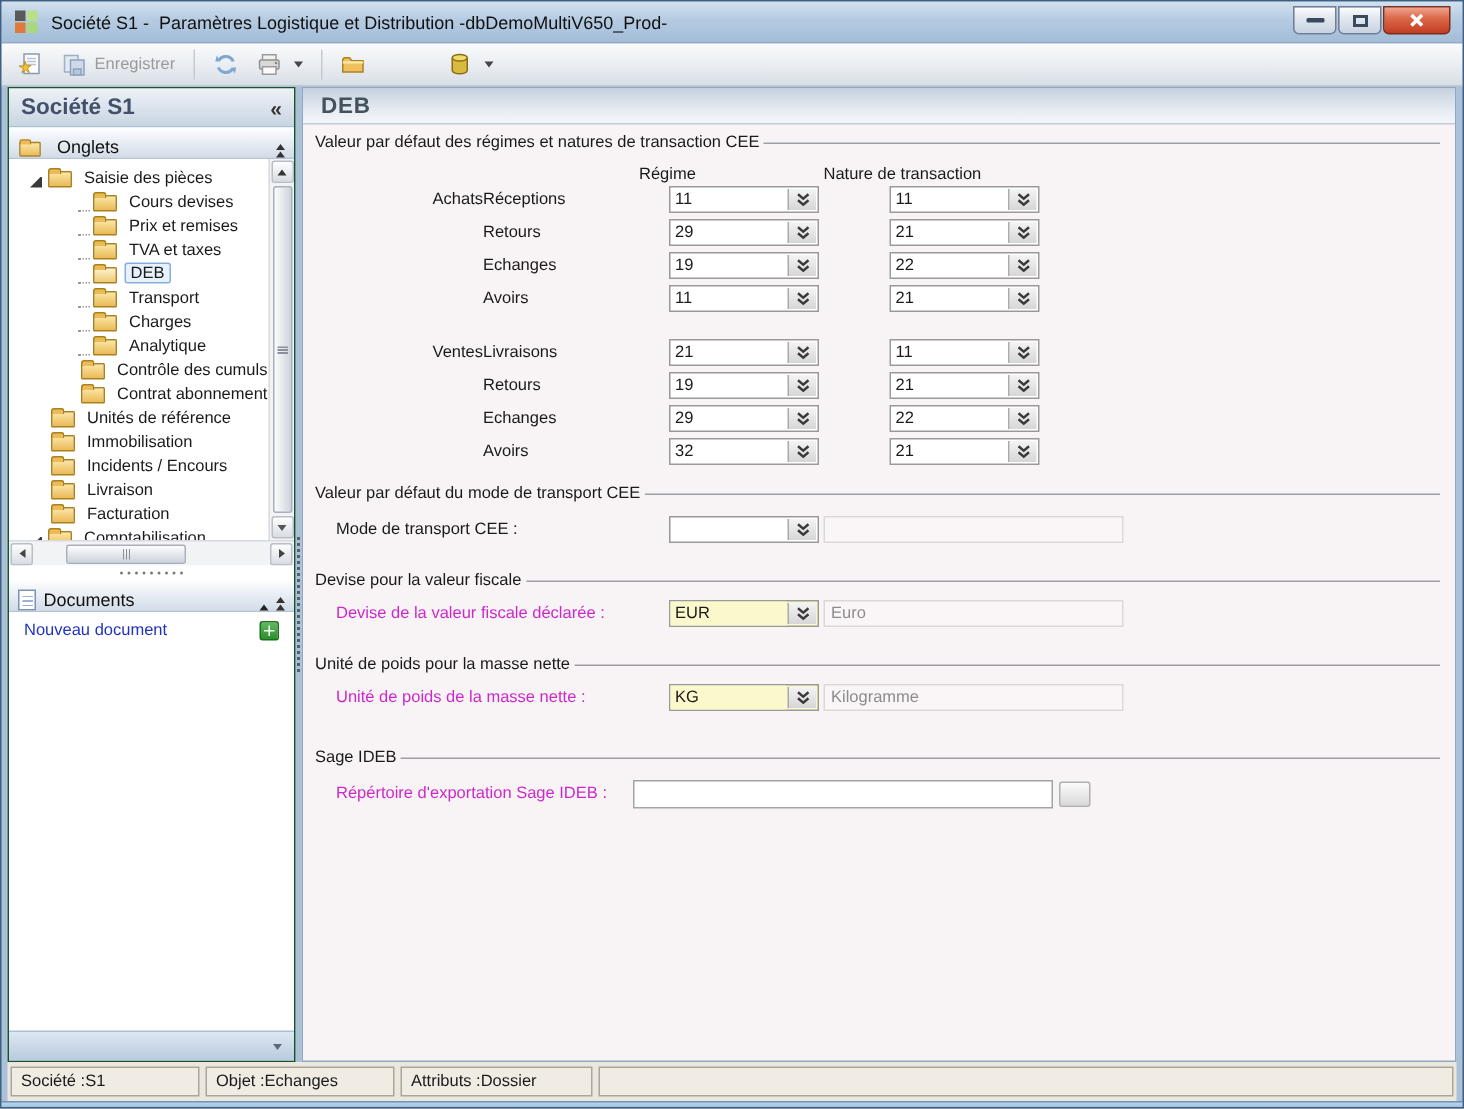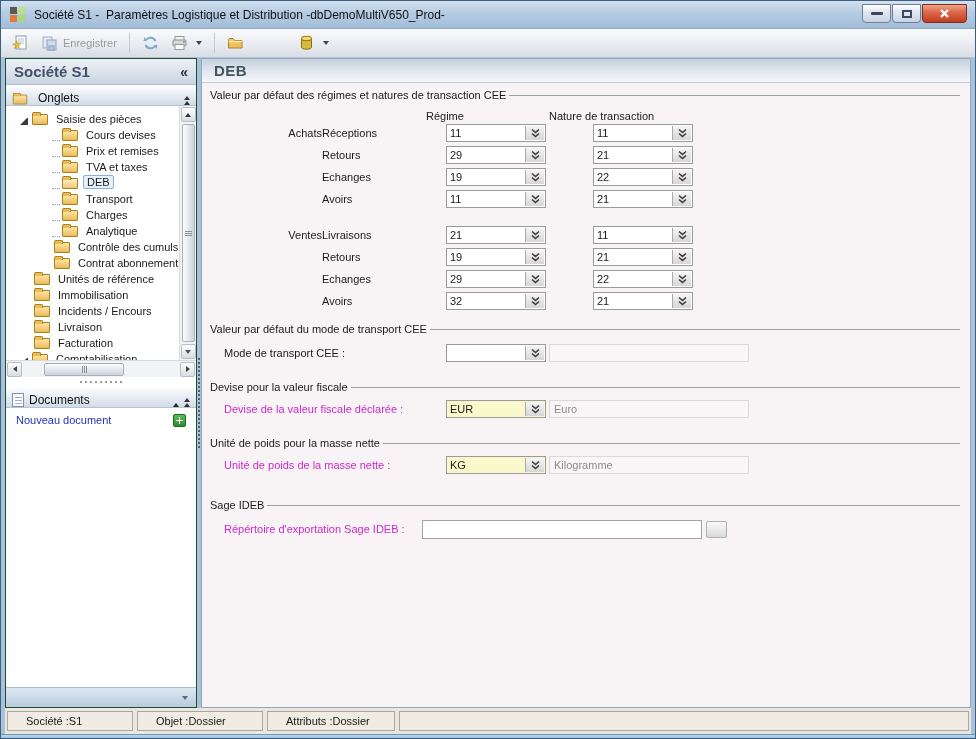--- a/index.html
+++ b/index.html
@@ -130,21 +130,21 @@
   .magenta { color:#cc29cc; }
 
   .txtinput { width:280px; height:19px; background:#fff; border:1px solid #a3a3a3; padding:2px 4px; font:inherit; }
   .browse { width:21px; height:17px; margin-left:4px; background:linear-gradient(#fbfbfb,#d9d9d9); border:1px solid #b0b0b0; border-radius:2px; }
 
   .mt10{margin-top:10px;} .mt16{margin-top:16px;} .mt6{margin-top:6px;} .mt4{margin-top:4px;} .mt22{margin-top:22px;}
 
   
   .statusbar { position:absolute; left:4px; right:4px; bottom:4px; height:26px; background:#ebe7df;
                display:flex; align-items:center; gap:4px; padding:2px 2px; }
-  .scell { height:20px; border:1px solid #aaa69c; background:#f0ece4; display:flex; align-items:center; padding:0 18px; }
+  .scell { height:20px; border:1px solid #aaa69c; background:#f0ece4; display:flex; align-items:center; padding:0 6px; }
   .scell.c1{ width:126px; } .scell.c2{ width:126px; } .scell.c3{ width:128px; } .scell.c4{ flex:1; }
   .bottomedge { position:absolute; left:0; right:0; bottom:0; height:4px; background:linear-gradient(#bcd6ec,#9ec2e0); border-top:1px solid #6f95b8; }
 
   
   .icon16 { width:17px; height:16px; display:block; }
 </style>
 </head>
 <body>
 
 <div class="window">
@@ -620,19 +620,19 @@
           <input class="txtinput" value="" style="">
           <span class="browse"></span>
         </div>
 
       </div>
     </div>
   </div>
 
   <div class="statusbar">
     <span class="scell c1">Société :S1</span>
-    <span class="scell c2">Objet :Dossier</span>
+    <span class="scell c2">Objet :Echanges</span>
     <span class="scell c3">Attributs :Dossier</span>
     <span class="scell c4"></span>
   </div>
   <div class="bottomedge"></div>
 
 </div>
 
 </body></html>

